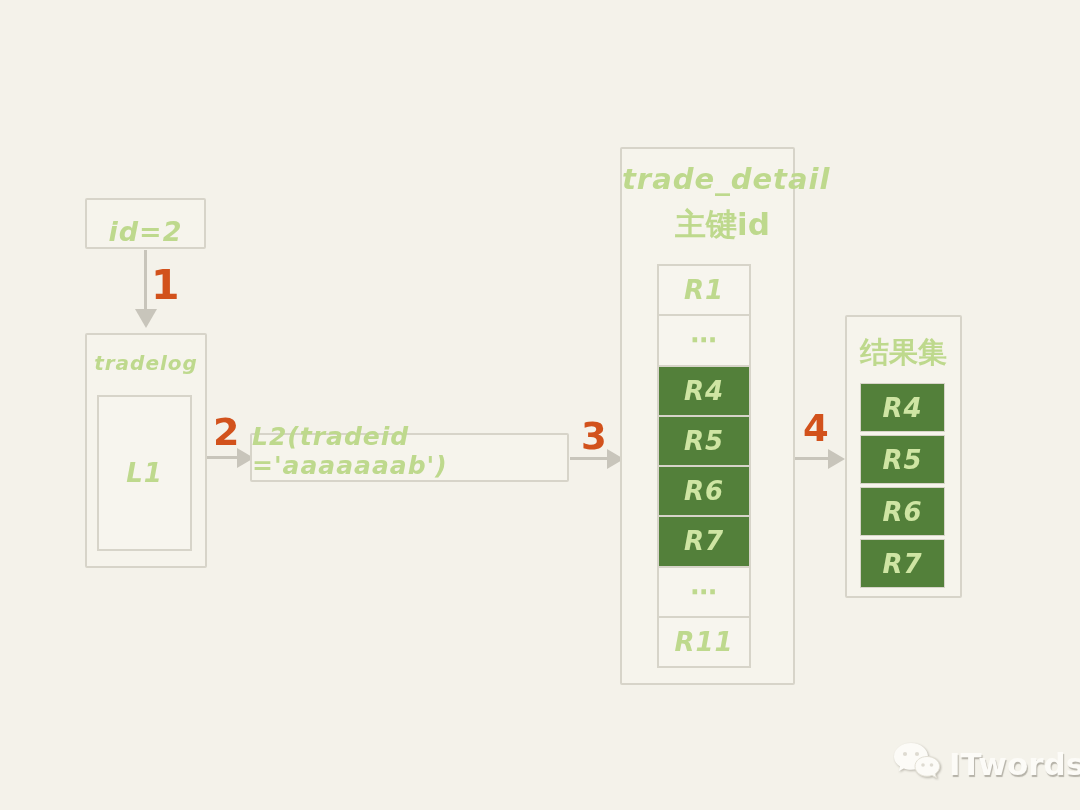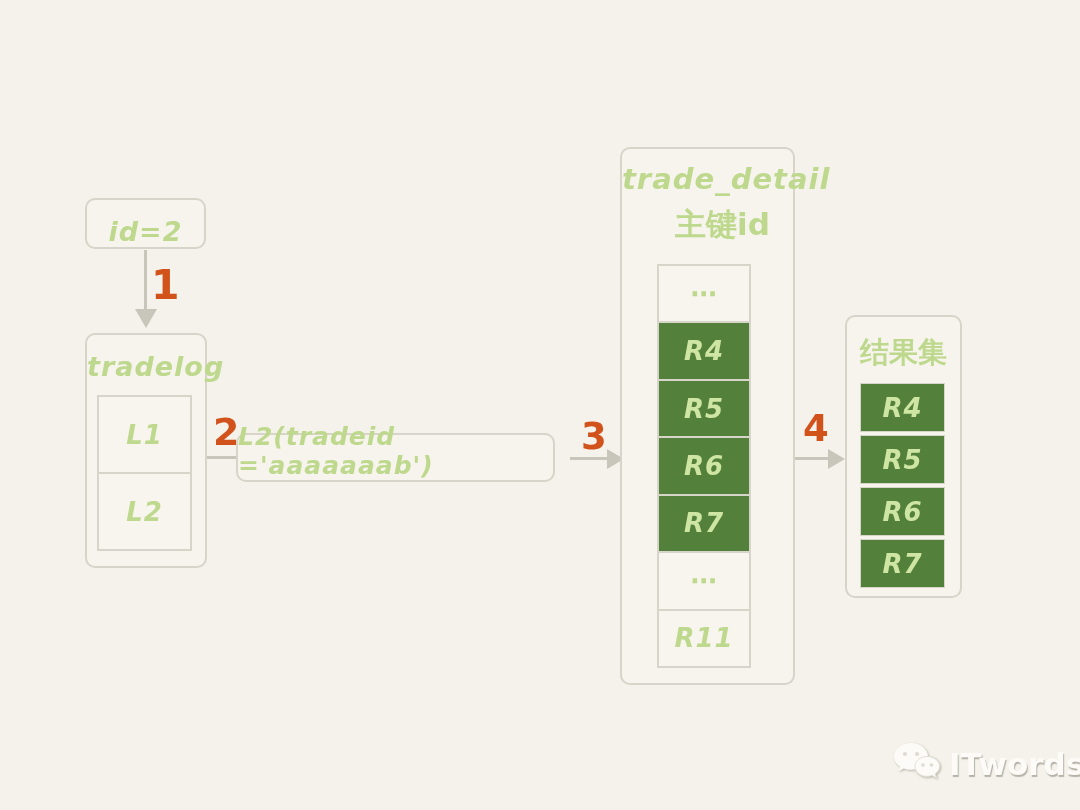--- a/index.html
+++ b/index.html
@@ -5,21 +5,21 @@
   html,body{margin:0;padding:0;}
   .canvas{
     position:relative;width:1080px;height:810px;overflow:hidden;
     background:var(--background,#f4f2ea);
     font-family:"DejaVu Sans",sans-serif;
   }
   .box{
     position:absolute;box-sizing:border-box;
     border:2px solid var(--box-border,#d7d4c9);
     background:var(--box-fill,#f6f4ec);
-    border-radius:10px;
+    border-radius:2px;
   }
   .hand{
     color:var(--green-text,#bed98d);
     font-style:italic;font-weight:bold;letter-spacing:1px;
   }
   .center{display:flex;align-items:flex-end;justify-content:center;}
   .step{
     position:absolute;color:var(--orange,#d2521c);
     font-weight:bold;line-height:1;
   }
@@ -70,44 +70,44 @@
 
   <div class="box center" style="left:85px;top:198px;width:121px;height:51px;">
     <span class="hand" style="font-size:27px;">id=2</span>
   </div>
 
   <div class="aline" style="left:144px;top:250px;width:3px;height:62px;"></div>
   <div class="ah-down" style="left:135px;top:309px;"></div>
   <div class="step" style="left:151px;top:265px;font-size:41px;">1</div>
 
   <div class="box" style="left:85px;top:333px;width:122px;height:235px;">
-    <div class="title-abs hand" style="top:16px;font-size:27px;">tradelog</div>
+    <div class="title-abs hand" style="top:16px;font-size:20px;">tradelog</div>
   </div>
   <div class="inner-table" style="left:97px;top:395px;width:95px;height:156px;">
     <div class="row hand">L1</div>
-    <div class="row hand">L2</div>
   </div>
 
   <div class="aline" style="left:207px;top:456px;width:33px;height:3px;"></div>
   <div class="ah-right" style="left:237px;top:448px;"></div>
   <div class="step" style="left:213px;top:413px;font-size:38px;">2</div>
 
-  <div class="box center" style="left:236px;top:433px;width:319px;height:49px;">
+  <div class="box center" style="left:250px;top:433px;width:319px;height:49px;">
     <span class="hand" style="font-size:25px;">L2(tradeid ='aaaaaaab')</span>
   </div>
 
   <div class="aline" style="left:570px;top:457px;width:40px;height:3px;"></div>
   <div class="ah-right" style="left:607px;top:449px;"></div>
   <div class="step" style="left:581px;top:418px;font-size:37px;">3</div>
 
   <div class="box" style="left:620px;top:147px;width:175px;height:538px;">
     <div class="title-abs hand" style="top:13px;font-size:29px;">trade_detail</div>
     <div class="title-abs" style="top:55px;font-size:31px;font-weight:bold;color:var(--green-text,#bed98d);margin-left:30px;">主键id</div>
   </div>
   <div class="inner-table" style="left:657px;top:264px;width:94px;height:404px;">
+    <div class="row hand">R1</div>
     <div class="row hand">⋯</div>
     <div class="row hand hl">R4</div>
     <div class="row hand hl">R5</div>
     <div class="row hand hl">R6</div>
     <div class="row hand hl">R7</div>
     <div class="row hand">⋯</div>
     <div class="row hand">R11</div>
   </div>
 
   <div class="aline" style="left:795px;top:457px;width:36px;height:3px;"></div>

